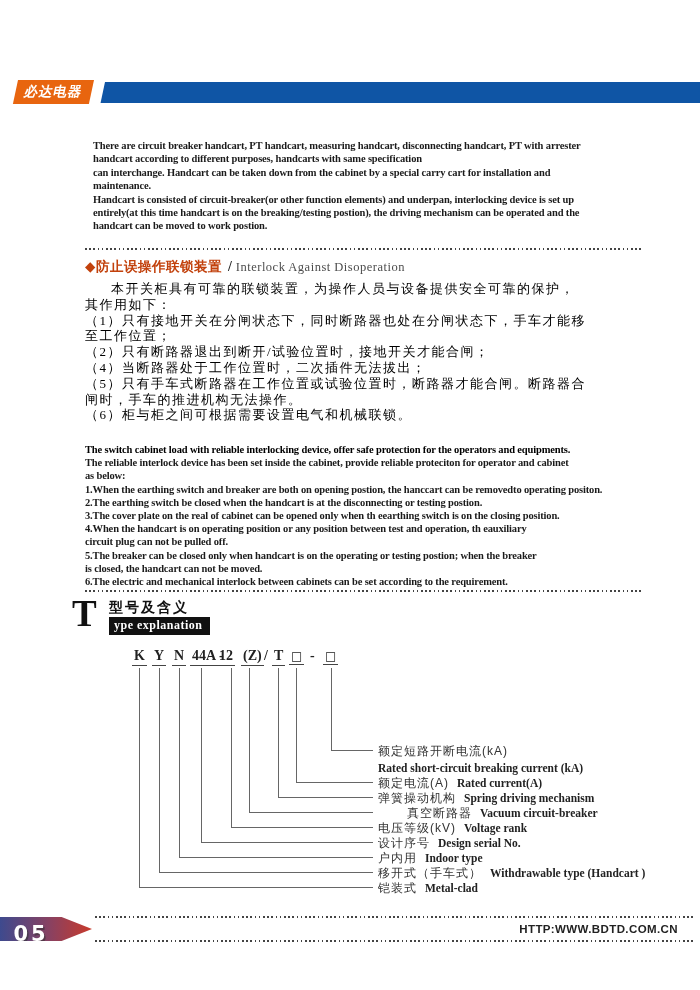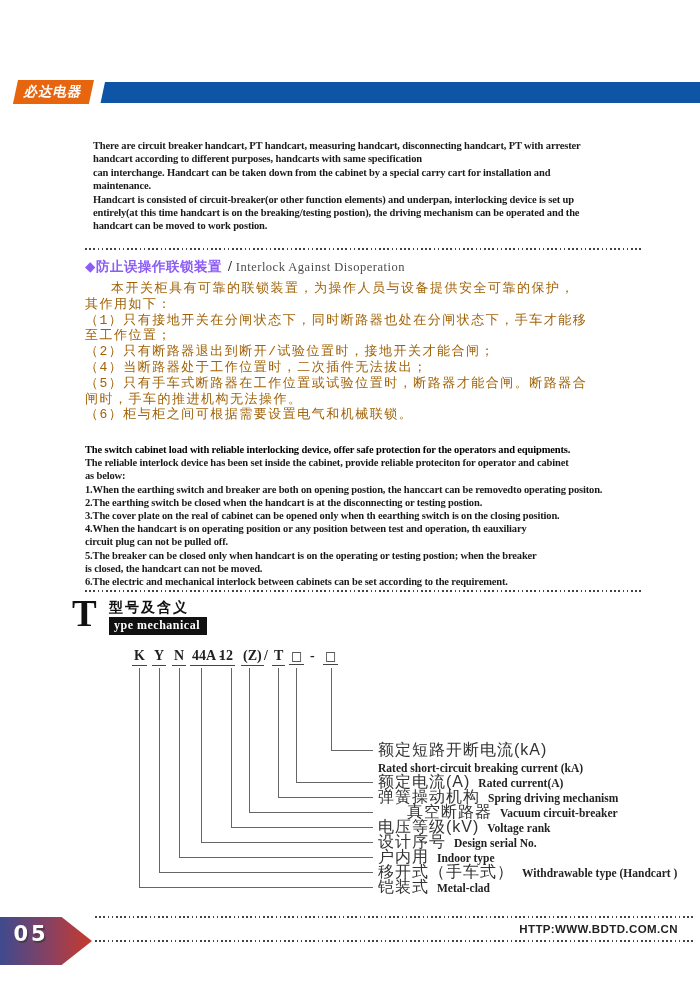--- a/index.html
+++ b/index.html
@@ -29,26 +29,26 @@
   .dot2{left:85px;width:558px;top:590px;}
   .dotf1{left:95px;width:600px;top:916px;}
   .dotf2{left:95px;width:600px;top:940px;}
   
   .enline{white-space:nowrap;font-weight:bold;font-size:10.5px;letter-spacing:-0.15px;color:#1b1b1b;}
   .intro{position:absolute;left:93px;top:139px;line-height:13.4px;}
   .enpara2{position:absolute;left:85px;top:443px;line-height:13.2px;}
   .enlead{color:#000;}
   
   .sec-title{position:absolute;left:85px;top:257px;white-space:nowrap;}
-  .sec-title .zh{font-family:"Liberation Sans","DejaVu Sans",sans-serif;font-weight:bold;font-size:13.5px;color:#8b5cf6;letter-spacing:0.5px;}
+  .sec-title .zh{font-family:"Liberation Sans","DejaVu Sans",sans-serif;font-weight:bold;font-size:13.5px;color:#c2410c;letter-spacing:0.5px;}
   .sec-title .sep{font-weight:bold;font-size:14px;color:#222;margin:0 4px 0 6px;}
   .sec-title .en{font-size:12.5px;color:#4c4c4c;letter-spacing:0.5px;}
   .zhblock{position:absolute;left:85px;top:281px;line-height:15.8px;}
-  .zhline{white-space:nowrap;font-size:13px;letter-spacing:1.5px;color:#a16207;
-          font-family:Liberation Mono, monospace;}
+  .zhline{white-space:nowrap;font-size:13px;letter-spacing:1.5px;color:#000000;
+          font-family:Liberation Serif, serif;}
   .zhline.indent{padding-left:26px;}
   
   .bigT{position:absolute;left:72px;top:594px;font-size:37px;font-weight:bold;color:#111;line-height:40px;}
   .type-zh{
     position:absolute;left:109px;top:599px;
     font-family:"Liberation Sans","DejaVu Sans",sans-serif;
     font-weight:bold;font-size:14px;color:#111;letter-spacing:2px;
     border-bottom:2px solid #111;padding-bottom:1px;white-space:nowrap;
   }
   .type-en{
@@ -69,30 +69,30 @@
   .cl1{left:296px;width:76px;height:114px;}
   .cl2{left:278px;width:94px;height:129px;}
   .cl3{left:249px;width:123px;height:144px;}
   .cl4{left:231px;width:141px;height:159px;}
   .cl5{left:201px;width:171px;height:174px;}
   .cl6{left:179px;width:193px;height:189px;}
   .cl7{left:159px;width:213px;height:204px;}
   .cl8{left:139px;width:233px;height:219px;}
   
   .lrow{position:absolute;left:378px;white-space:nowrap;line-height:15px;}
-  .lrow .zh{font-family:"Liberation Sans","DejaVu Sans",sans-serif;font-size:16px;color:#333;letter-spacing:1px;}
+  .lrow .zh{font-family:"Liberation Sans","DejaVu Sans",sans-serif;font-size:12px;color:#333;letter-spacing:1px;}
   .lrow .en{font-size:11.5px;color:#222;margin-left:8px;font-weight:bold;}
   .lr0{top:742px;}
   .lr0b{top:759px;}
   .lr0b .en{margin-left:0;}
   .lr1{top:774px;}.lr2{top:789px;}.lr3{top:804px;margin-left:29px;}.lr4{top:819px;}
   .lr5{top:834px;}.lr6{top:849px;}.lr7{top:864px;}.lr8{top:879px;}
   
   .badge{
-    position:absolute;left:0;top:917px;width:92px;height:48px;
+    position:absolute;left:0;top:917px;width:92px;height:24px;
     background:linear-gradient(90deg,#3E4A8E 0%,#8a4160 55%,#C93A2B 100%);
     clip-path:polygon(0 0,67% 0,100% 50%,67% 100%,0 100%);
     color:#fff;font-family:"DejaVu Sans","Liberation Sans",sans-serif;
     font-weight:bold;font-size:21px;letter-spacing:3px;
     line-height:34px;text-align:center;padding-right:30px;box-sizing:border-box;
     text-shadow:1.5px 1.5px 0 rgba(50,50,50,0.55);
   }
   .url{
     position:absolute;right:22px;top:923px;
     font-family:"Liberation Sans","DejaVu Sans",sans-serif;
@@ -146,21 +146,21 @@
     <div class="enline">circuit plug can not be pulled off.</div>
     <div class="enline">5.The breaker can be closed only when handcart is on the operating or testing postion; when the breaker</div>
     <div class="enline">is closed, the handcart can not be moved.</div>
     <div class="enline">6.The electric and mechanical interlock between cabinets can be set according to the requirement.</div>
   </div>
 
   <div class="dotline dot2"></div>
 
   <div class="bigT">T</div>
   <div class="type-zh">型号及含义</div>
-  <div class="type-en">ype mechanical</div>
+  <div class="type-en">ype explanation</div>
 
   <div>
     <span class="seg u s1">K</span>
     <span class="seg u s2">Y</span>
     <span class="seg u s3">N</span>
     <span class="seg u s4">44A</span>
     <span class="seg s5">-</span>
     <span class="seg u s6">12</span>
     <span class="seg u s7">(Z)</span>
     <span class="seg s8">/</span>

